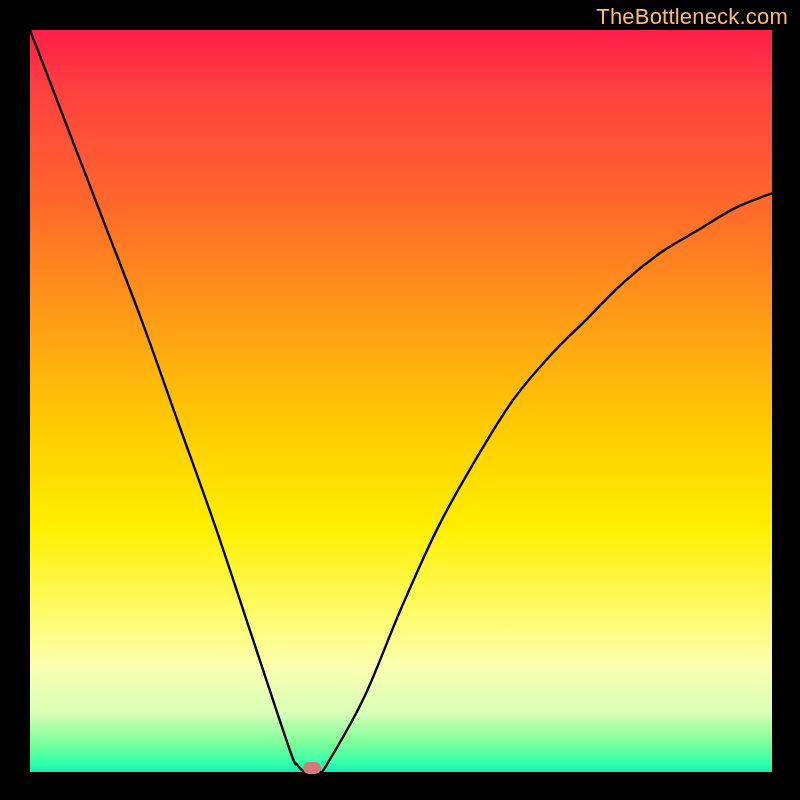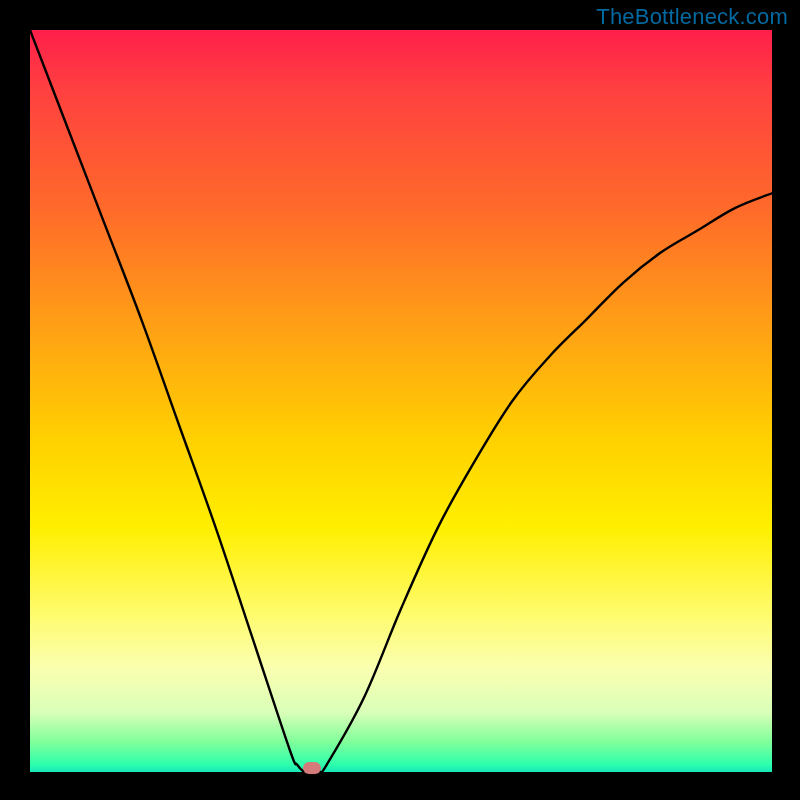--- a/index.html
+++ b/index.html
@@ -8,21 +8,21 @@
     height: 800px;
     background: #000;
     position: relative;
     overflow: hidden;
     font-family: Arial, Helvetica, sans-serif;
   }
   .watermark {
     position: absolute;
     top: 4px;
     right: 12px;
-    color: #0369a1;
+    color: #fdba74;
     font-size: 22px;
     font-weight: 500;
     z-index: 10;
     letter-spacing: 0.2px;
   }
   .plot-frame {
     position: absolute;
     left: 30px;
     top: 30px;
     width: 742px;

